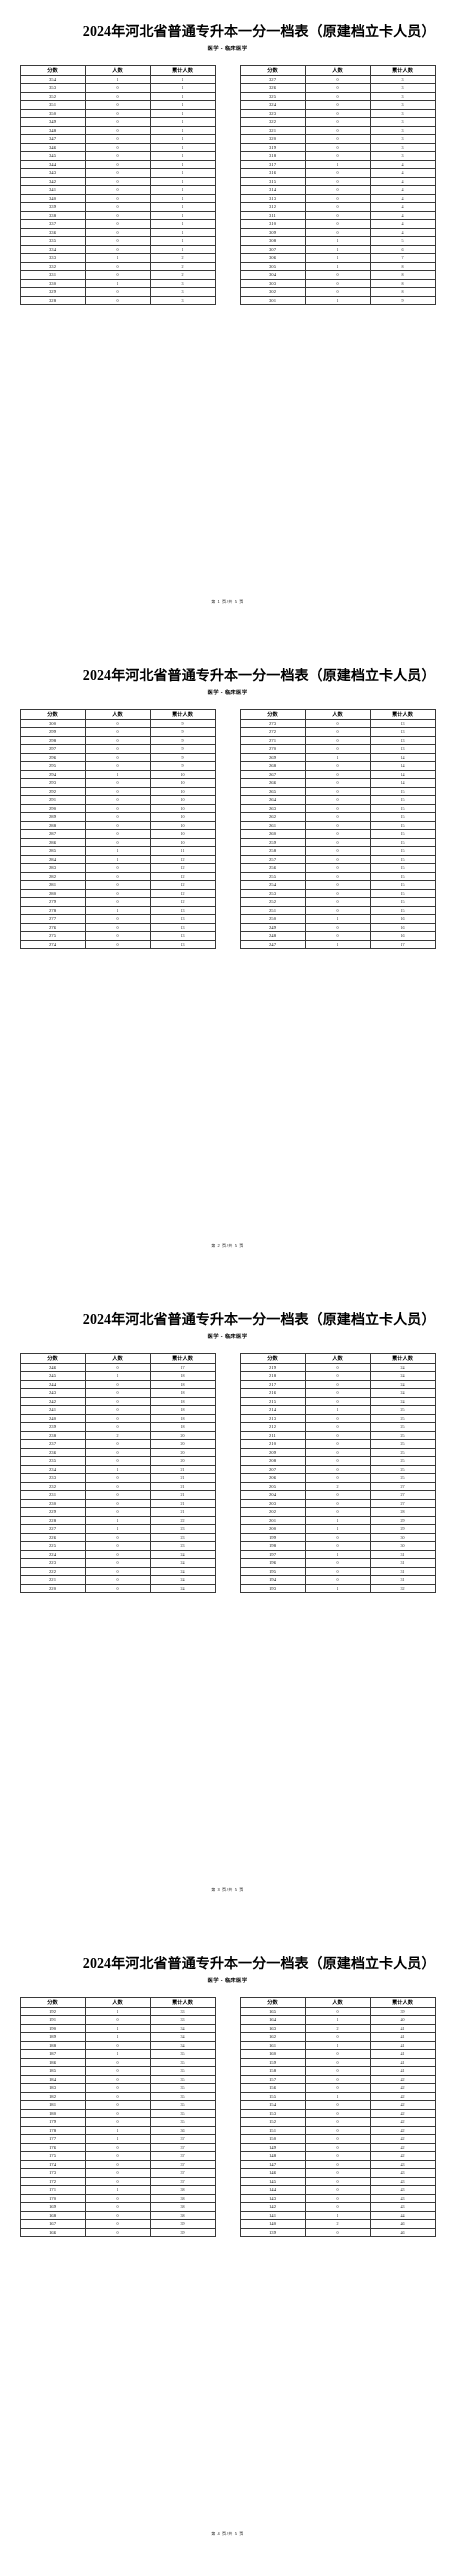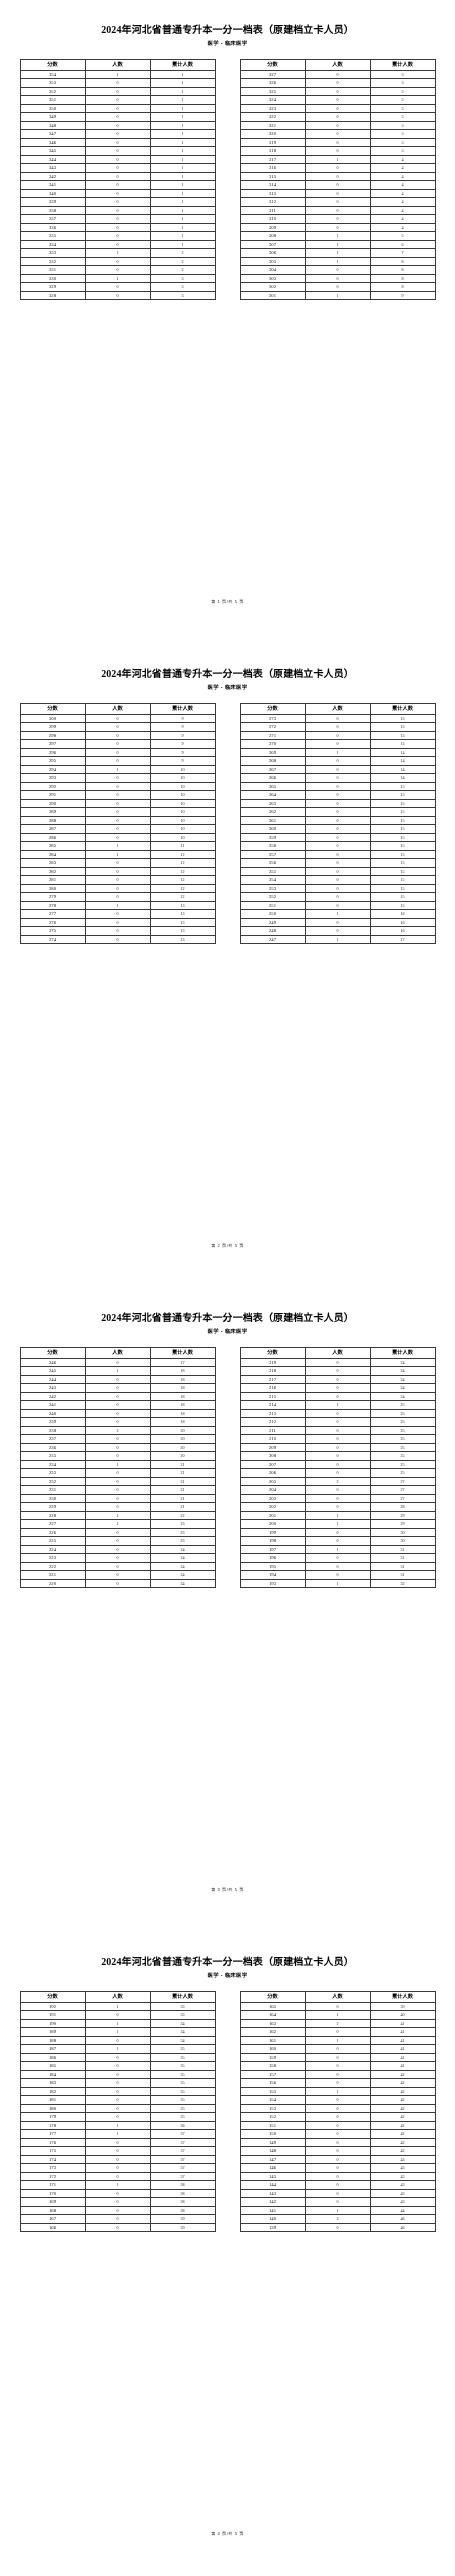--- a/index.html
+++ b/index.html
@@ -11,22 +11,22 @@
   }
   .page{
     width:455px;
     height:644px;
     box-sizing:border-box;
     padding:23px 19.5px 0 19.5px;
     position:relative;
     overflow:hidden;
   }
   .doc-title{
-    text-align:center;
-    font-size:10px;
+    text-align:right;
+    font-size:14px;
     font-weight:700;
     letter-spacing:0.1px;
     font-family:"Liberation Serif","DejaVu Serif",serif;
     margin:0 0 2.9px 0;
     line-height:1.3;
   }
   .doc-subtitle{
     text-align:center;
     font-size:5.4px;
     font-weight:700;

